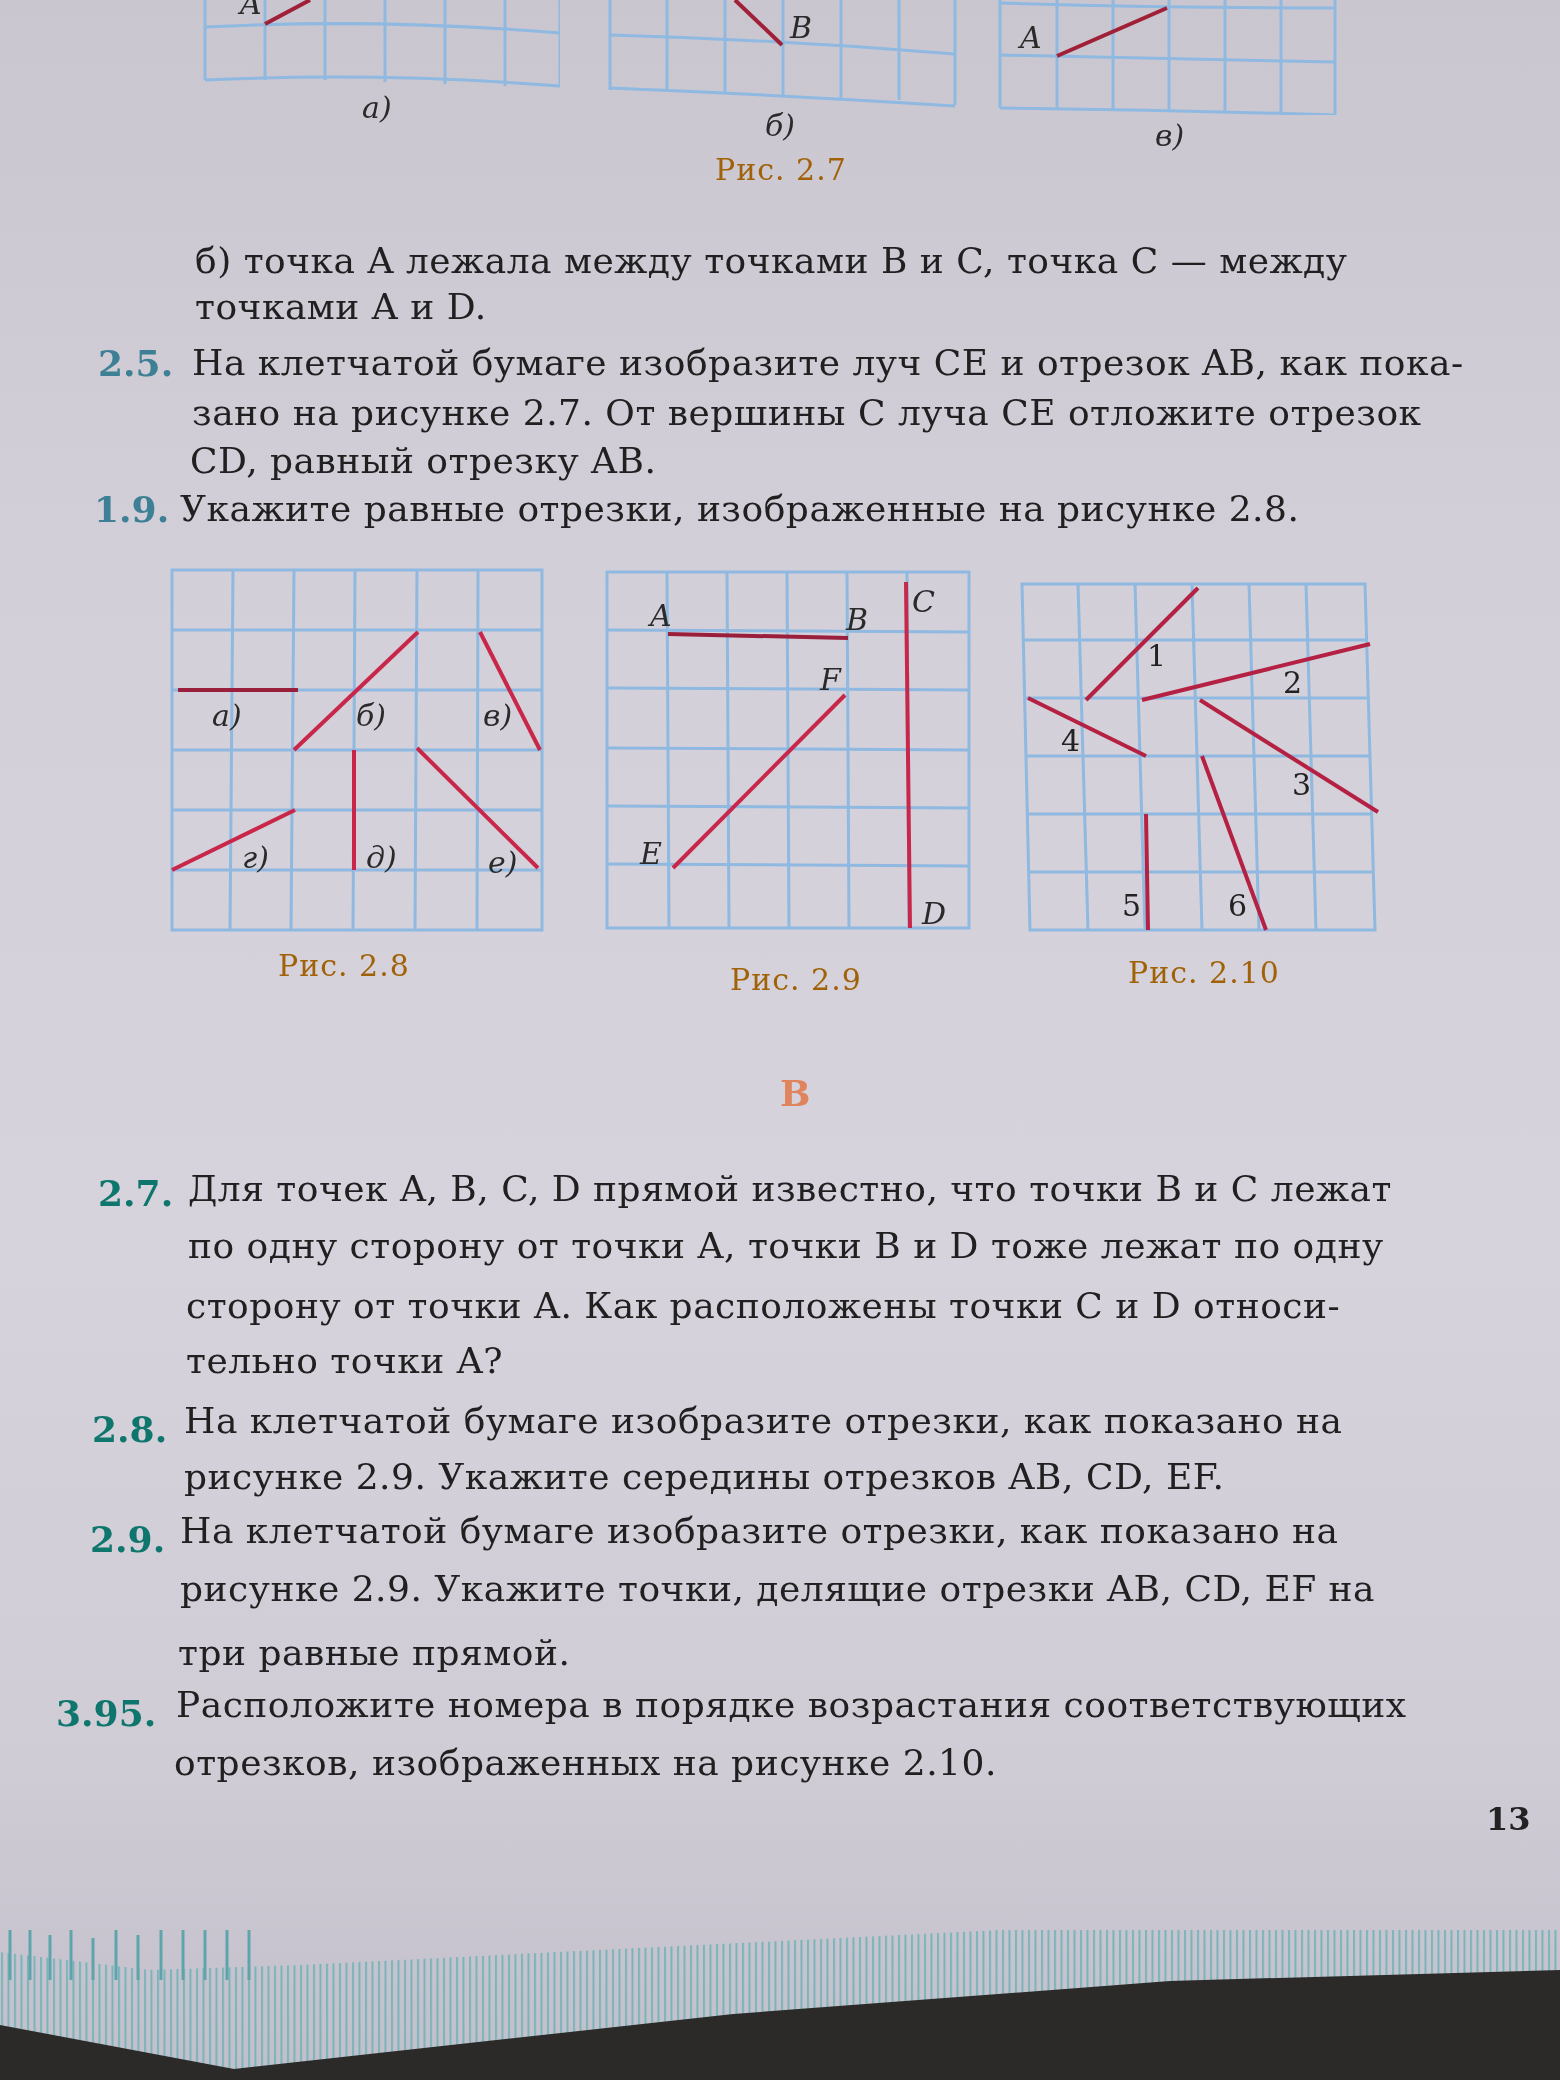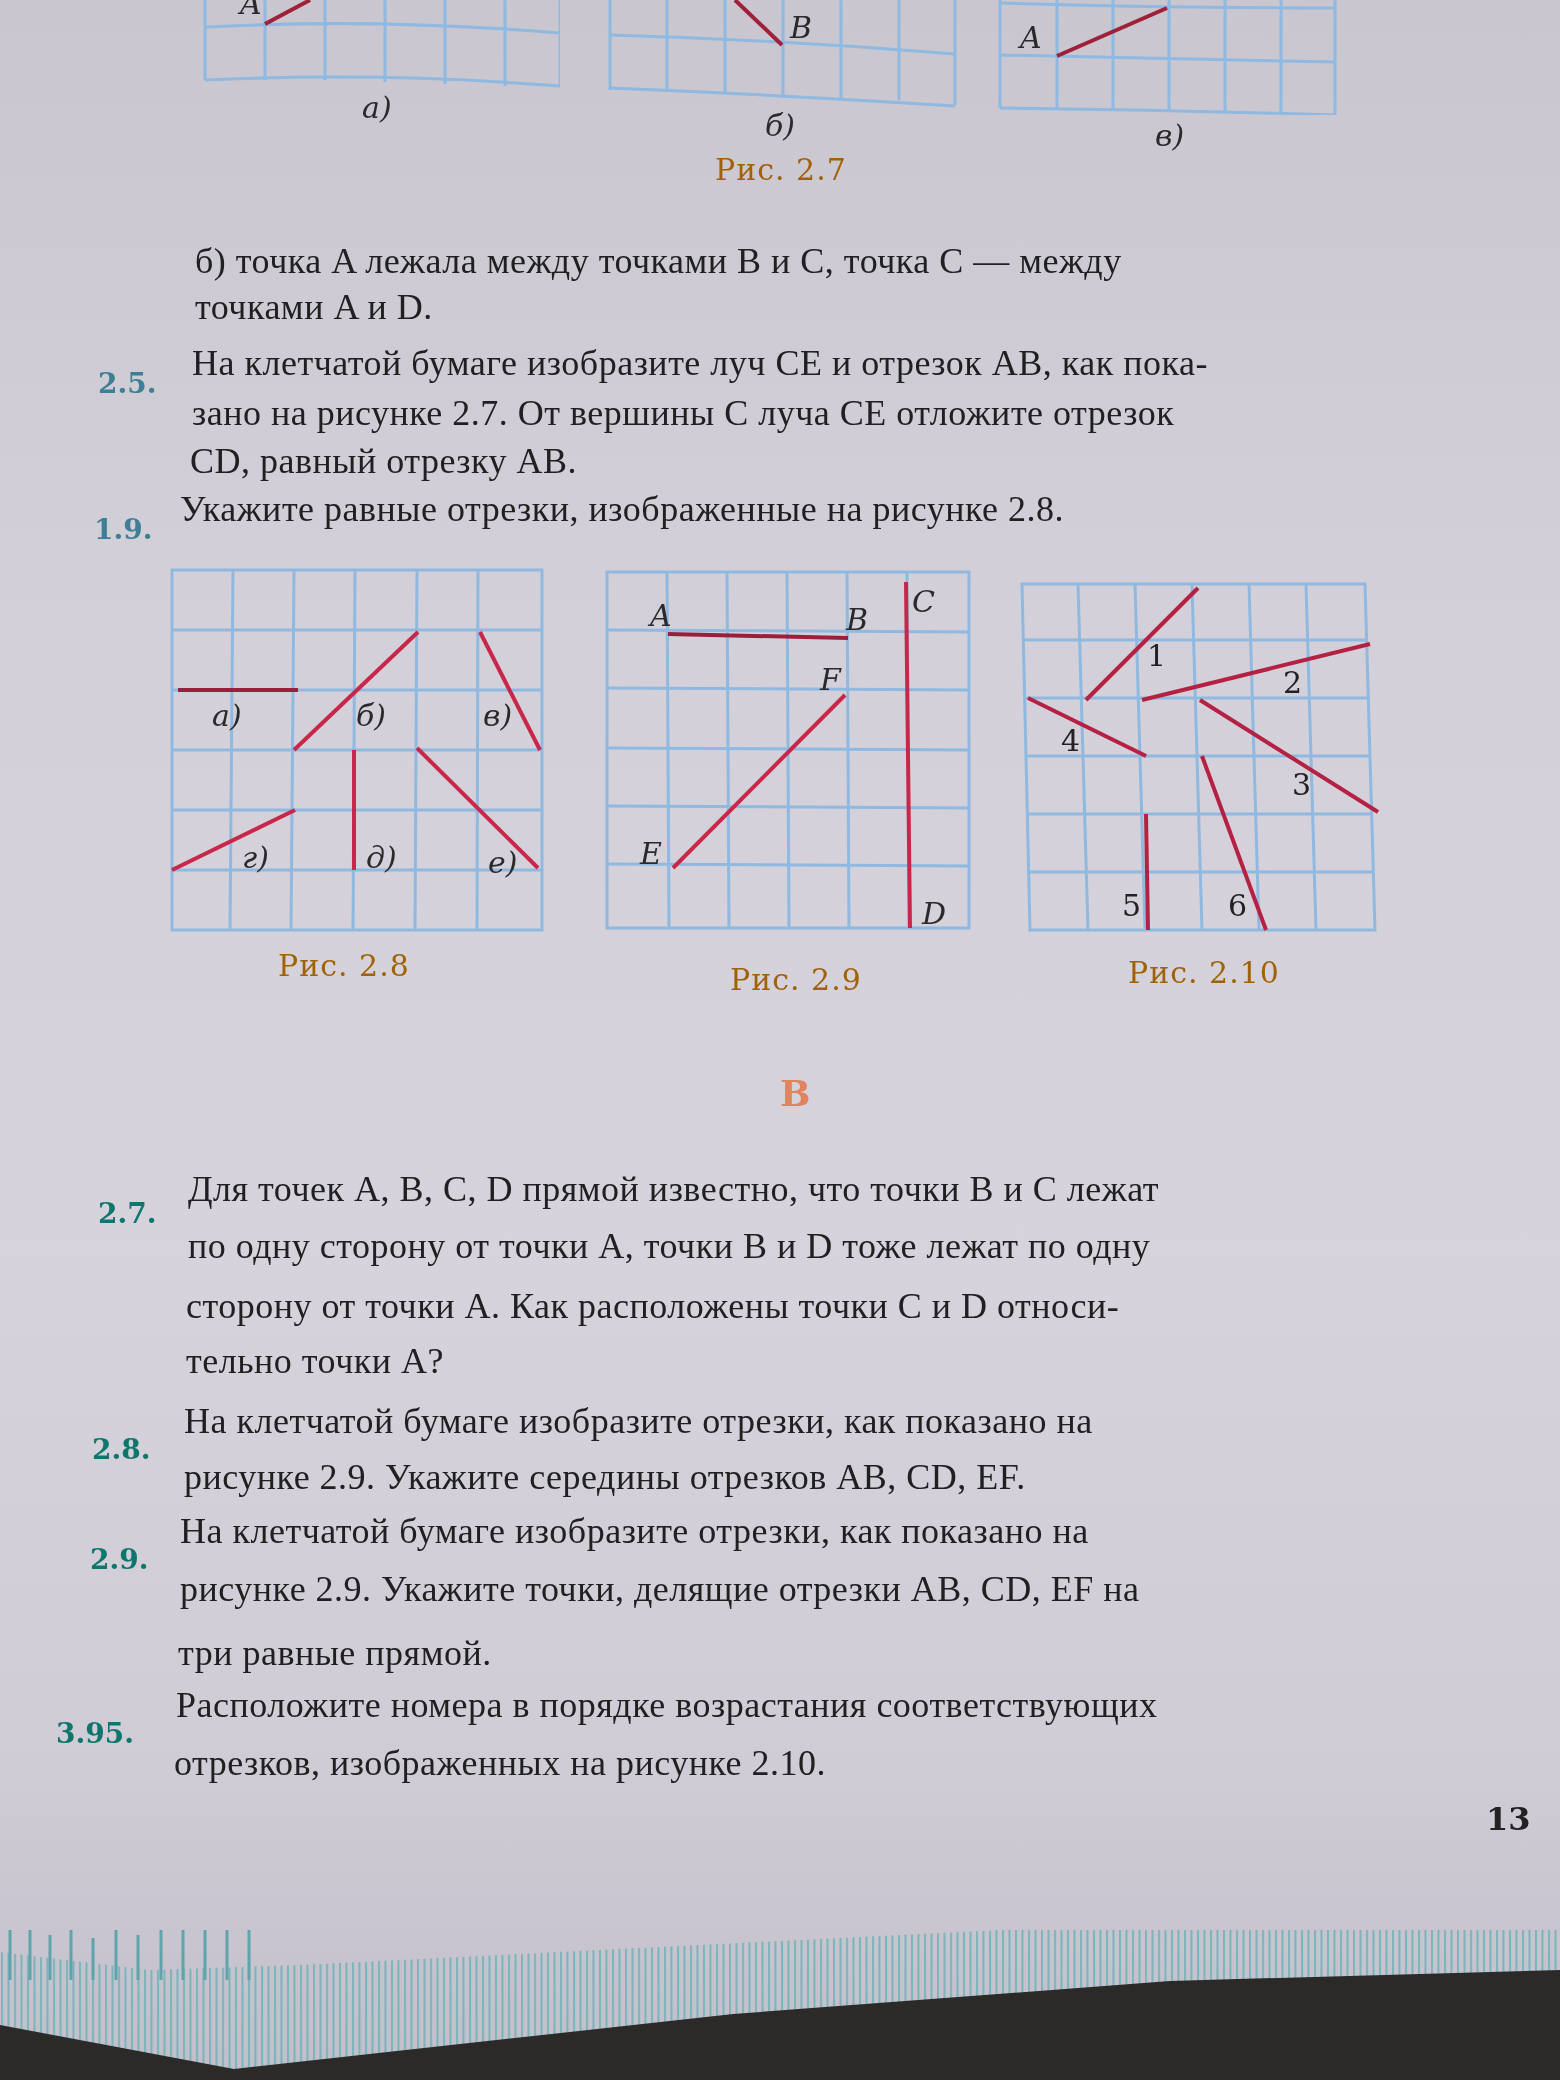--- a/index.html
+++ b/index.html
@@ -6,22 +6,22 @@
   body {
     width:1560px; height:2080px; position:relative; overflow:hidden;
     background: linear-gradient(180deg,#c9c6d0 0%,#d3d0d9 30%,#d6d3dc 60%,#cfccd6 85%,#c2bfca 100%);
     font-family:"DejaVu Serif","Liberation Serif",serif;
     color:#222;
   }
   .abs { position:absolute; }
   .grid-fig { position:absolute; }
   .caption { position:absolute; font-size:30px; letter-spacing:1px; color:#a16207; }
   .sublabel { position:absolute; font-style:italic; font-size:30px; color:#2a2a2a; }
-  .line { position:absolute; font-size:36px; white-space:nowrap; letter-spacing:0.5px; color:#202020;font-family:Liberation Serif, serif; }
-  .num { position:absolute; font-size:28px; font-weight:bold; white-space:nowrap;margin-top:25px; }
+  .line { position:absolute; font-size:36px; white-space:nowrap; letter-spacing:0.5px; color:#202020; }
+  .num { position:absolute; font-size:36px; font-weight:bold; white-space:nowrap; }
   .num.blue { color:#3d7f94; }
   .num.red { color:#0f766e; }
   .section { position:absolute; font-size:36px; font-weight:bold; color:#e0845e; }
   .pagenum { position:absolute; font-size:32px; font-weight:bold; color:#222; }
   .ruler { position:absolute; left:0; bottom:0; width:1560px; height:150px; }
   .desk { position:absolute; left:0; bottom:0; width:1560px; height:110px; background:#2b2a28; clip-path:polygon(0 50%,15% 90%,47% 40%,75% 10%,100% 0,100% 100%,0 100%); }
 </style>
 </head>
 <body>
 

